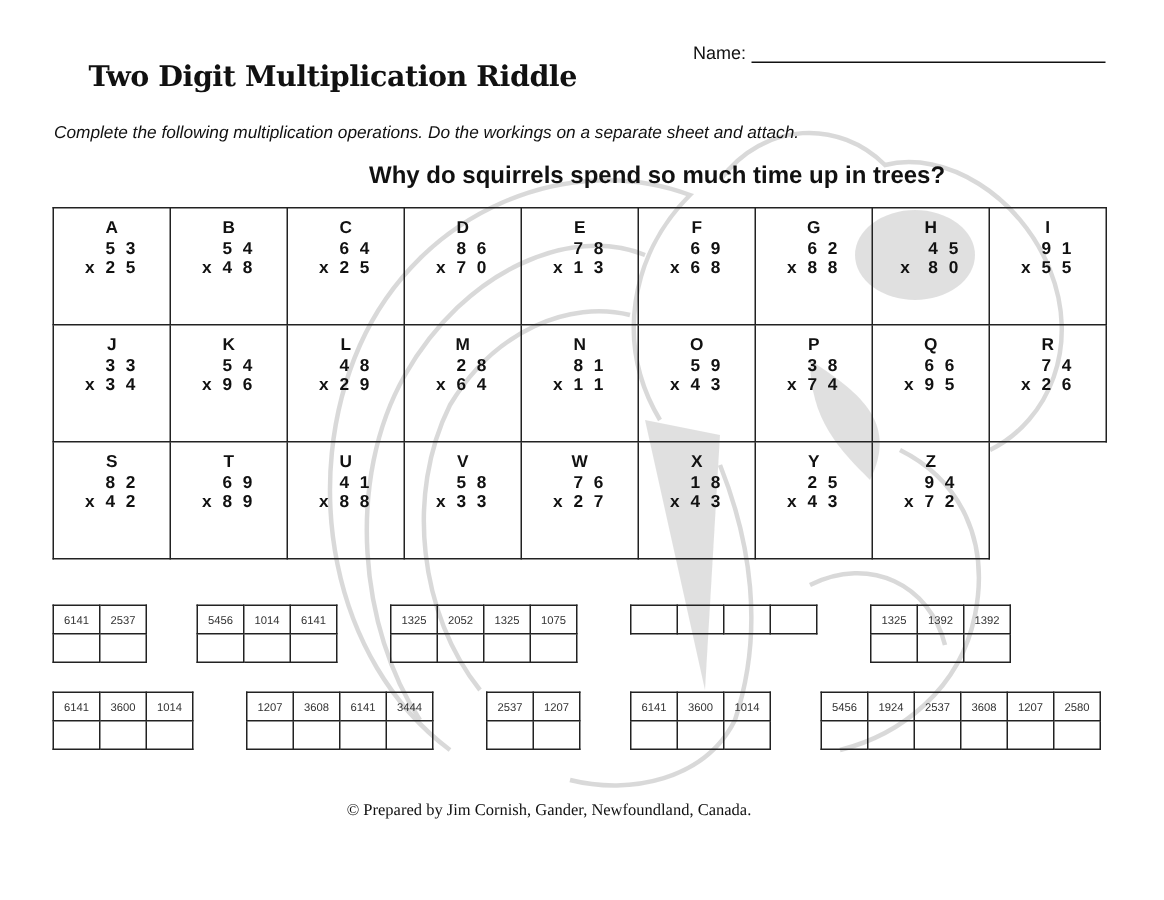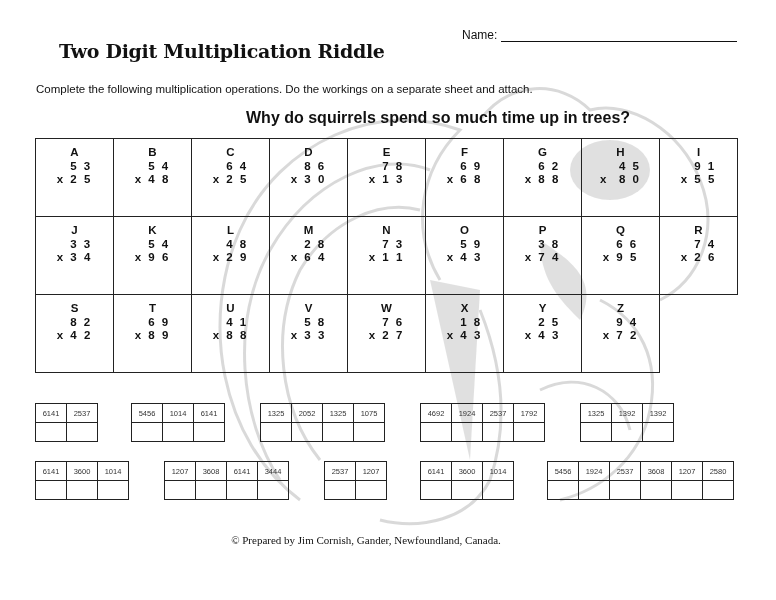--- a/index.html
+++ b/index.html
@@ -2,21 +2,21 @@
 <html><head>
 <meta charset="utf-8">
 <style>
   html, body { margin:0; padding:0; }
   body { width:776px; height:600px; background:#ffffff; position:relative; overflow:hidden;
          font-family:"Liberation Sans", sans-serif; color:#111; }
   .watermark { position:absolute; left:180px; top:60px; width:560px; height:480px; z-index:0; opacity:0.22; }
   .title { position:absolute; left:40px; top:40px; font-family:"DejaVu Serif", serif; font-size:19px; font-weight:bold; letter-spacing:-0.3px; z-index:1;margin-left:19px; }
   .name-wrap { position:absolute; left:462px; top:28px; font-size:12px; z-index:1; display:flex; align-items:center; }
   .name-line { display:inline-block; width:236px; border-bottom:1px solid #111; height:13px; margin-left:4px; }
-  .instructions { position:absolute; left:36px; top:83px; font-size:11.5px; z-index:1; }
+  .instructions { position:absolute; left:36px; top:83px; font-size:11.5px; z-index:1;font-style:italic; }
   .riddle { position:absolute; left:246px; top:109px; font-size:16px; font-weight:bold; z-index:1; }
   .grid { position:absolute; left:35px; top:138px; border-collapse:collapse; z-index:1; }
   .grid td { width:77px; height:77px; border:1px solid #222; vertical-align:top; text-align:center; padding:0; }
   .grid td.empty { border:none; border-left:1px solid #222; }
   .cell-inner { display:inline-block; text-align:right; font-weight:bold; font-size:11.5px; line-height:13.5px; margin-top:7px; letter-spacing:2px; }
   .cell-letter { display:block; text-align:center; letter-spacing:0; }
   .cell-mult { text-decoration-thickness:1.5px; }
   .ans { position:absolute; border-collapse:collapse; z-index:1; }
   .ans td { border:1px solid #222; width:30px; height:18px; padding:0; font-size:7.5px; text-align:center; color:#333; }
   .footer { position:absolute; left:0; width:732px; top:534px; text-align:center; font-family:"Liberation Serif", serif; font-size:11px; z-index:1; }
@@ -48,33 +48,33 @@
 </div>
 <div class="instructions">Complete the following multiplication operations. Do the workings on a separate sheet and attach.</div>
 <div class="riddle">Why do squirrels spend so much time up in trees?</div>
 
 <table class="grid">
   <tbody>
       <tr>
     <td><div class="cell-inner"><span class="cell-letter">A</span><span>5 3</span><br><span class="cell-mult">x 2 5</span></div></td>
     <td><div class="cell-inner"><span class="cell-letter">B</span><span>5 4</span><br><span class="cell-mult">x 4 8</span></div></td>
     <td><div class="cell-inner"><span class="cell-letter">C</span><span>6 4</span><br><span class="cell-mult">x 2 5</span></div></td>
-    <td><div class="cell-inner"><span class="cell-letter">D</span><span>8 6</span><br><span class="cell-mult">x 3 0</span></div></td>
+    <td><div class="cell-inner"><span class="cell-letter">D</span><span>8 6</span><br><span class="cell-mult">x 7 0</span></div></td>
     <td><div class="cell-inner"><span class="cell-letter">E</span><span>7 8</span><br><span class="cell-mult">x 1 3</span></div></td>
     <td><div class="cell-inner"><span class="cell-letter">F</span><span>6 9</span><br><span class="cell-mult">x 6 8</span></div></td>
     <td><div class="cell-inner"><span class="cell-letter">G</span><span>6 2</span><br><span class="cell-mult">x 8 8</span></div></td>
     <td><div class="cell-inner"><span class="cell-letter">H</span><span>4 5</span><br><span class="cell-mult" style="white-space:pre">x  8 0</span></div></td>
     <td><div class="cell-inner"><span class="cell-letter">I</span><span>9 1</span><br><span class="cell-mult">x 5 5</span></div></td>
   </tr>
   <tr>
     <td><div class="cell-inner"><span class="cell-letter">J</span><span>3 3</span><br><span class="cell-mult">x 3 4</span></div></td>
     <td><div class="cell-inner"><span class="cell-letter">K</span><span>5 4</span><br><span class="cell-mult">x 9 6</span></div></td>
     <td><div class="cell-inner"><span class="cell-letter">L</span><span>4 8</span><br><span class="cell-mult">x 2 9</span></div></td>
     <td><div class="cell-inner"><span class="cell-letter">M</span><span>2 8</span><br><span class="cell-mult">x 6 4</span></div></td>
-    <td><div class="cell-inner"><span class="cell-letter">N</span><span>7 3</span><br><span class="cell-mult">x 1 1</span></div></td>
+    <td><div class="cell-inner"><span class="cell-letter">N</span><span>8 1</span><br><span class="cell-mult">x 1 1</span></div></td>
     <td><div class="cell-inner"><span class="cell-letter">O</span><span>5 9</span><br><span class="cell-mult">x 4 3</span></div></td>
     <td><div class="cell-inner"><span class="cell-letter">P</span><span>3 8</span><br><span class="cell-mult">x 7 4</span></div></td>
     <td><div class="cell-inner"><span class="cell-letter">Q</span><span>6 6</span><br><span class="cell-mult">x 9 5</span></div></td>
     <td><div class="cell-inner"><span class="cell-letter">R</span><span>7 4</span><br><span class="cell-mult">x 2 6</span></div></td>
   </tr>
   <tr>
     <td><div class="cell-inner"><span class="cell-letter">S</span><span>8 2</span><br><span class="cell-mult">x 4 2</span></div></td>
     <td><div class="cell-inner"><span class="cell-letter">T</span><span>6 9</span><br><span class="cell-mult">x 8 9</span></div></td>
     <td><div class="cell-inner"><span class="cell-letter">U</span><span>4 1</span><br><span class="cell-mult">x 8 8</span></div></td>
     <td><div class="cell-inner"><span class="cell-letter">V</span><span>5 8</span><br><span class="cell-mult">x 3 3</span></div></td>
@@ -124,26 +124,20 @@
   <tr>
         <td></td>
         <td></td>
         <td></td>
         <td></td>
       </tr>
 </tbody>
   </table>
 <table class="ans" style="left:420px;top:403px;">
   <tbody>
-      <tr>
-        <td>4692</td>
-        <td>1924</td>
-        <td>2537</td>
-        <td>1792</td>
-      </tr>
   <tr>
         <td></td>
         <td></td>
         <td></td>
         <td></td>
       </tr>
 </tbody>
   </table>
 <table class="ans" style="left:580px;top:403px;">
   <tbody>

